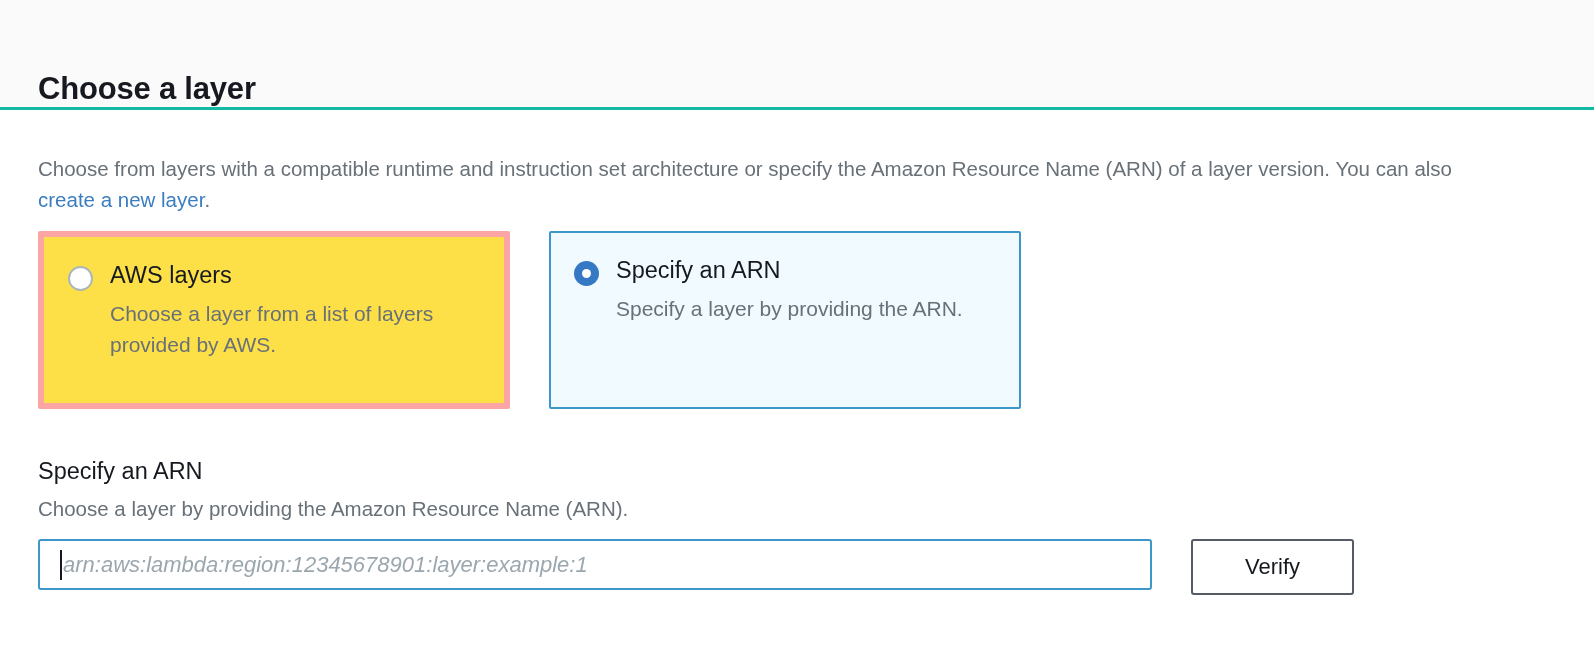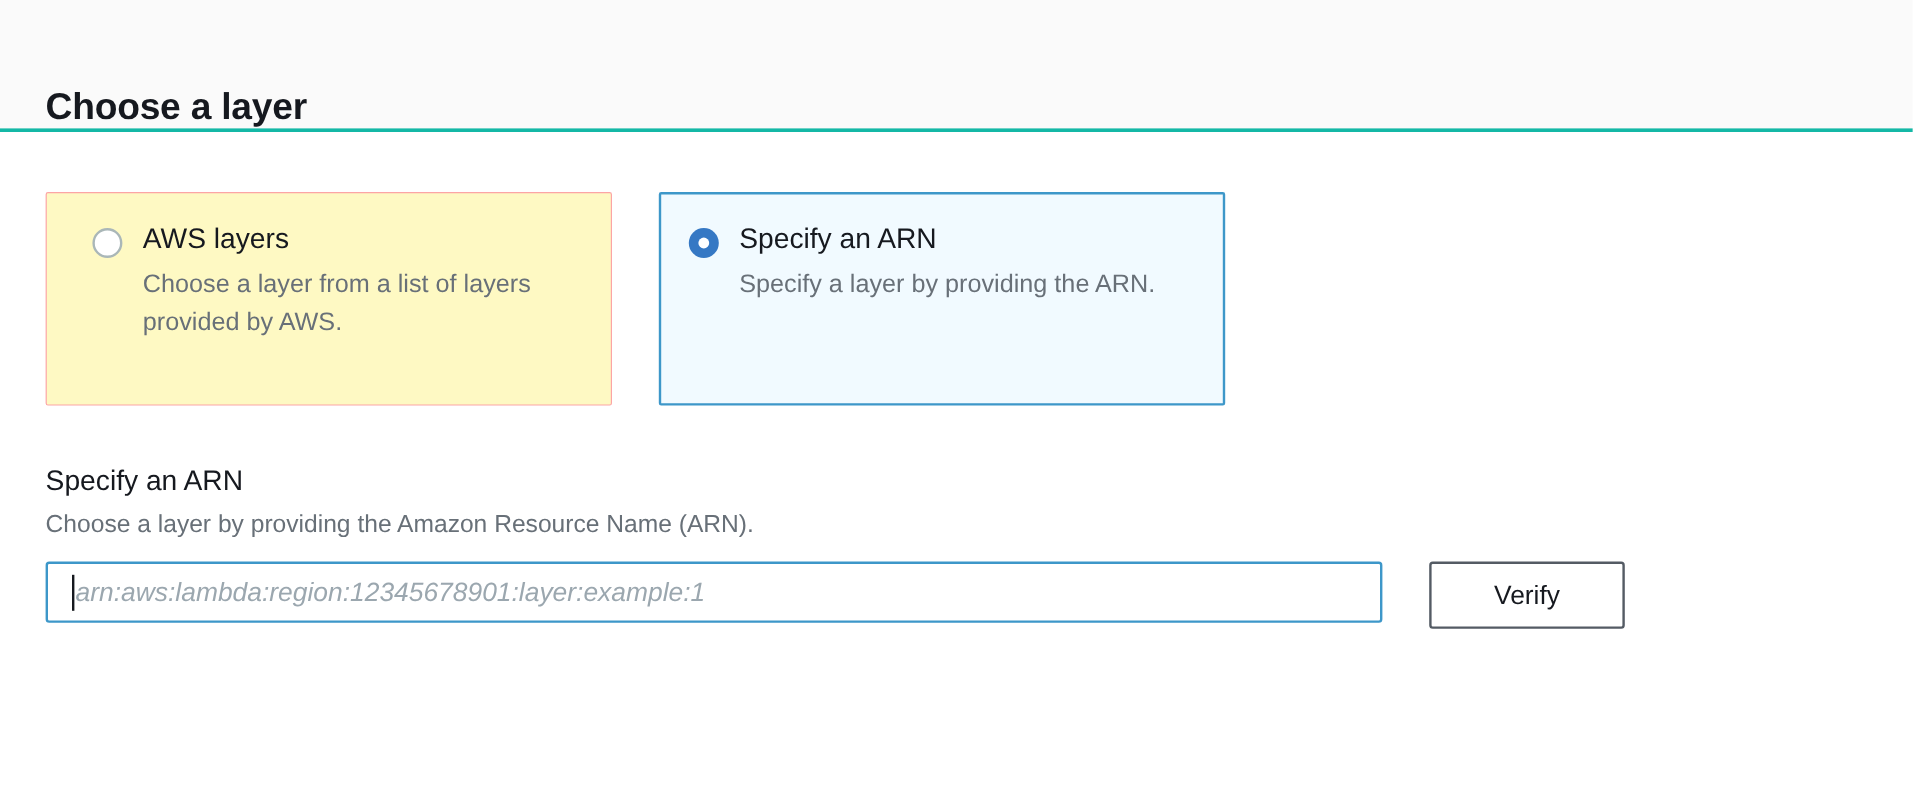--- a/index.html
+++ b/index.html
@@ -80,24 +80,24 @@
   
   .tiles {
     display: flex;
     gap: 39px;
     margin-top: 16px;
   }
   .tile {
     width: 472px;
     min-height: 178px;
     box-sizing: border-box;
-    border: 1px solid #fca5a5;
-    background: #fef9c3;
+    border: 6px solid #fca5a5;
+    background: #fde047;
     border-radius: 2px;
-    padding: 24px 22px 20px 38px;
+    padding: 24px 22px 20px 24px;
     display: flex;
     align-items: flex-start;
     gap: 17px;
     cursor: pointer;
   }
   .tile.selected {
     border: 2px solid #3d97c9;
     background: #f1faff;
     padding: 23px 21px 19px 23px;
   }
@@ -222,20 +222,23 @@
 
 <div class="page">
 
   <div class="modal-header">
     <div class="modal-title">Choose a layer</div>
   </div>
 
   <div class="modal-body">
 
 
+    <div class="field-desc">
+      <span>Choose from layers with a compatible runtime and instruction set architecture or specify the Amazon Resource Name (ARN) of a layer version. You can also </span><a class="inline-link">create a new layer</a><span>.</span>
+    </div>
 
     <div class="tiles">
 
       <div class="tile">
         <span class="radio"></span>
         <span class="tile-text">
           <span class="tile-title">AWS layers</span>
           <span class="tile-desc" style="display:block;">Choose a layer from a list of layers provided by AWS.</span>
         </span>
       </div>

